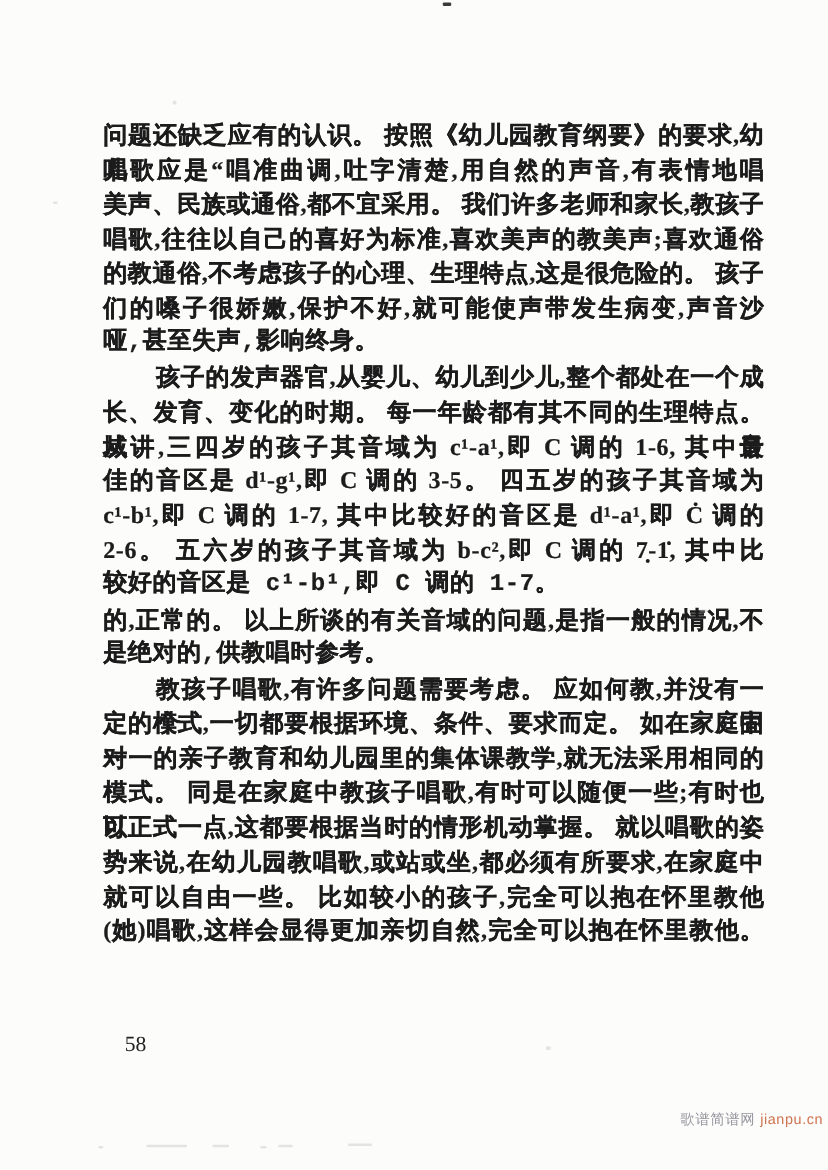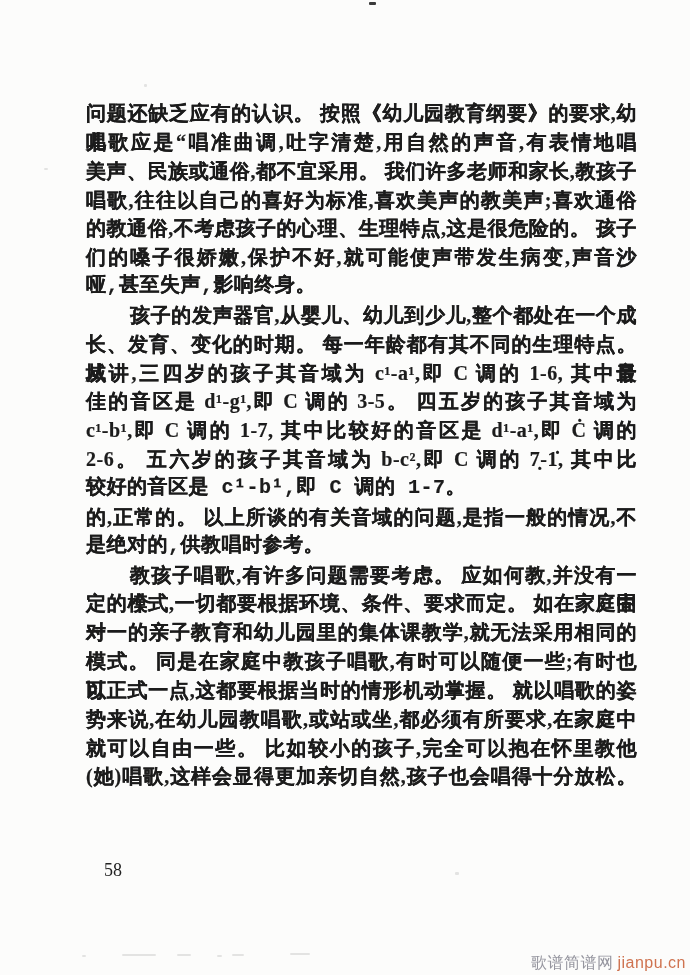--- a/index.html
+++ b/index.html
@@ -40,24 +40,23 @@
   .page-number {
     position: absolute;
     left: 104px; top: 860px;
     font-size: 18px;
     color: #222;
     font-weight: 400;
   }
   .watermark {
     position: absolute;
     right: 4px; top: 925px;
-    font-size: 16px;
+    font-size: 12px;
     font-family: "Liberation Sans", sans-serif;
     letter-spacing: 0.5px;
-    margin-top: 28px;
   }
   .watermark .site-name { opacity: 0.95; }
   .watermark .site-url { margin-left: 4px; }
   .speck {
     position: absolute;
     background: #9a9a9a;
     border-radius: 1px;
   }
   .speck.faint { opacity: 0.35; background: #b5b5b5; }
   .speck.dark { background: #3a3a3a; }
@@ -91,21 +90,21 @@
         <div class="text-line last">是绝对的,供教唱时参考。</div>
       </div>
       <div>
         <div class="text-line indent">教孩子唱歌,有许多问题需要考虑。 应如何教,并没有一个固</div>
         <div class="text-line">定的模式,一切都要根据环境、条件、要求而定。 如在家庭中一</div>
         <div class="text-line">对一的亲子教育和幼儿园里的集体课教学,就无法采用相同的</div>
         <div class="text-line">模式。 同是在家庭中教孩子唱歌,有时可以随便一些;有时也可</div>
         <div class="text-line">以正式一点,这都要根据当时的情形机动掌握。 就以唱歌的姿</div>
         <div class="text-line">势来说,在幼儿园教唱歌,或站或坐,都必须有所要求,在家庭中</div>
         <div class="text-line">就可以自由一些。 比如较小的孩子,完全可以抱在怀里教他</div>
-        <div class="text-line">(她)唱歌,这样会显得更加亲切自然,孩子也会唱得十分放松。</div>
+        <div class="text-line">(她)唱歌,这样会显得更加亲切自然,完全可以抱在怀里教他。</div>
       </div>
     </div>
 
   <div class="page-number">58</div>
 
   <div class="watermark">
     <span class="site-name" style="color: rgb(144, 144, 154);">歌谱简谱网</span><span class="site-url" style="color: rgb(207, 115, 80);">jianpu.cn</span>
   </div>
 
   <div class="speck dark" style="left:369px; top:2px;  width:7px; height:3px;"></div>

